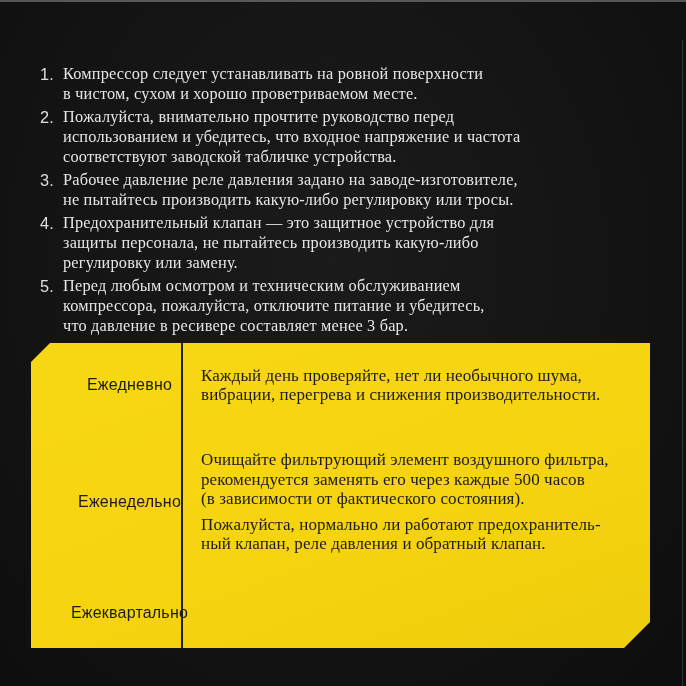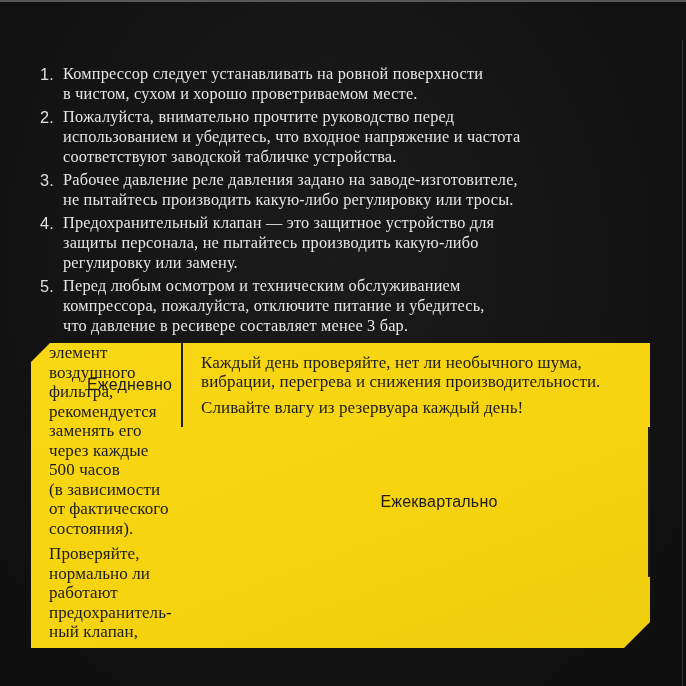--- a/index.html
+++ b/index.html
@@ -115,26 +115,26 @@
 что давление в ресивере составляет менее 3 бар.</span>
     </div>
   </div>
 
   <div class="maint-table">
 
     <div class="cell cell-period row-top">Ежедневно</div>
     <div class="cell cell-tasks row-top">
       <p class="task">Каждый день проверяйте, нет ли необычного шума,
 вибрации, перегрева и снижения производительности.</p>
-      <p class="task">Сливайте влагу из резервуара каждый день!</p>
     </div>
 
+    <div class="cell cell-period row-mid">Еженедельно</div>
     <div class="cell cell-tasks row-mid">
       <p class="task">Очищайте фильтрующий элемент воздушного фильтра,
 рекомендуется заменять его через каждые 500 часов
 (в зависимости от фактического состояния).</p>
-      <p class="task">Проверяйте, нормально ли работают предохранитель-
+      <p class="task">Пожалуйста, нормально ли работают предохранитель-
 ный клапан, реле давления и обратный клапан.</p>
     </div>
 
     <div class="cell cell-period">Ежеквартально</div>
   </div>
 </div>
 
 </body></html>

